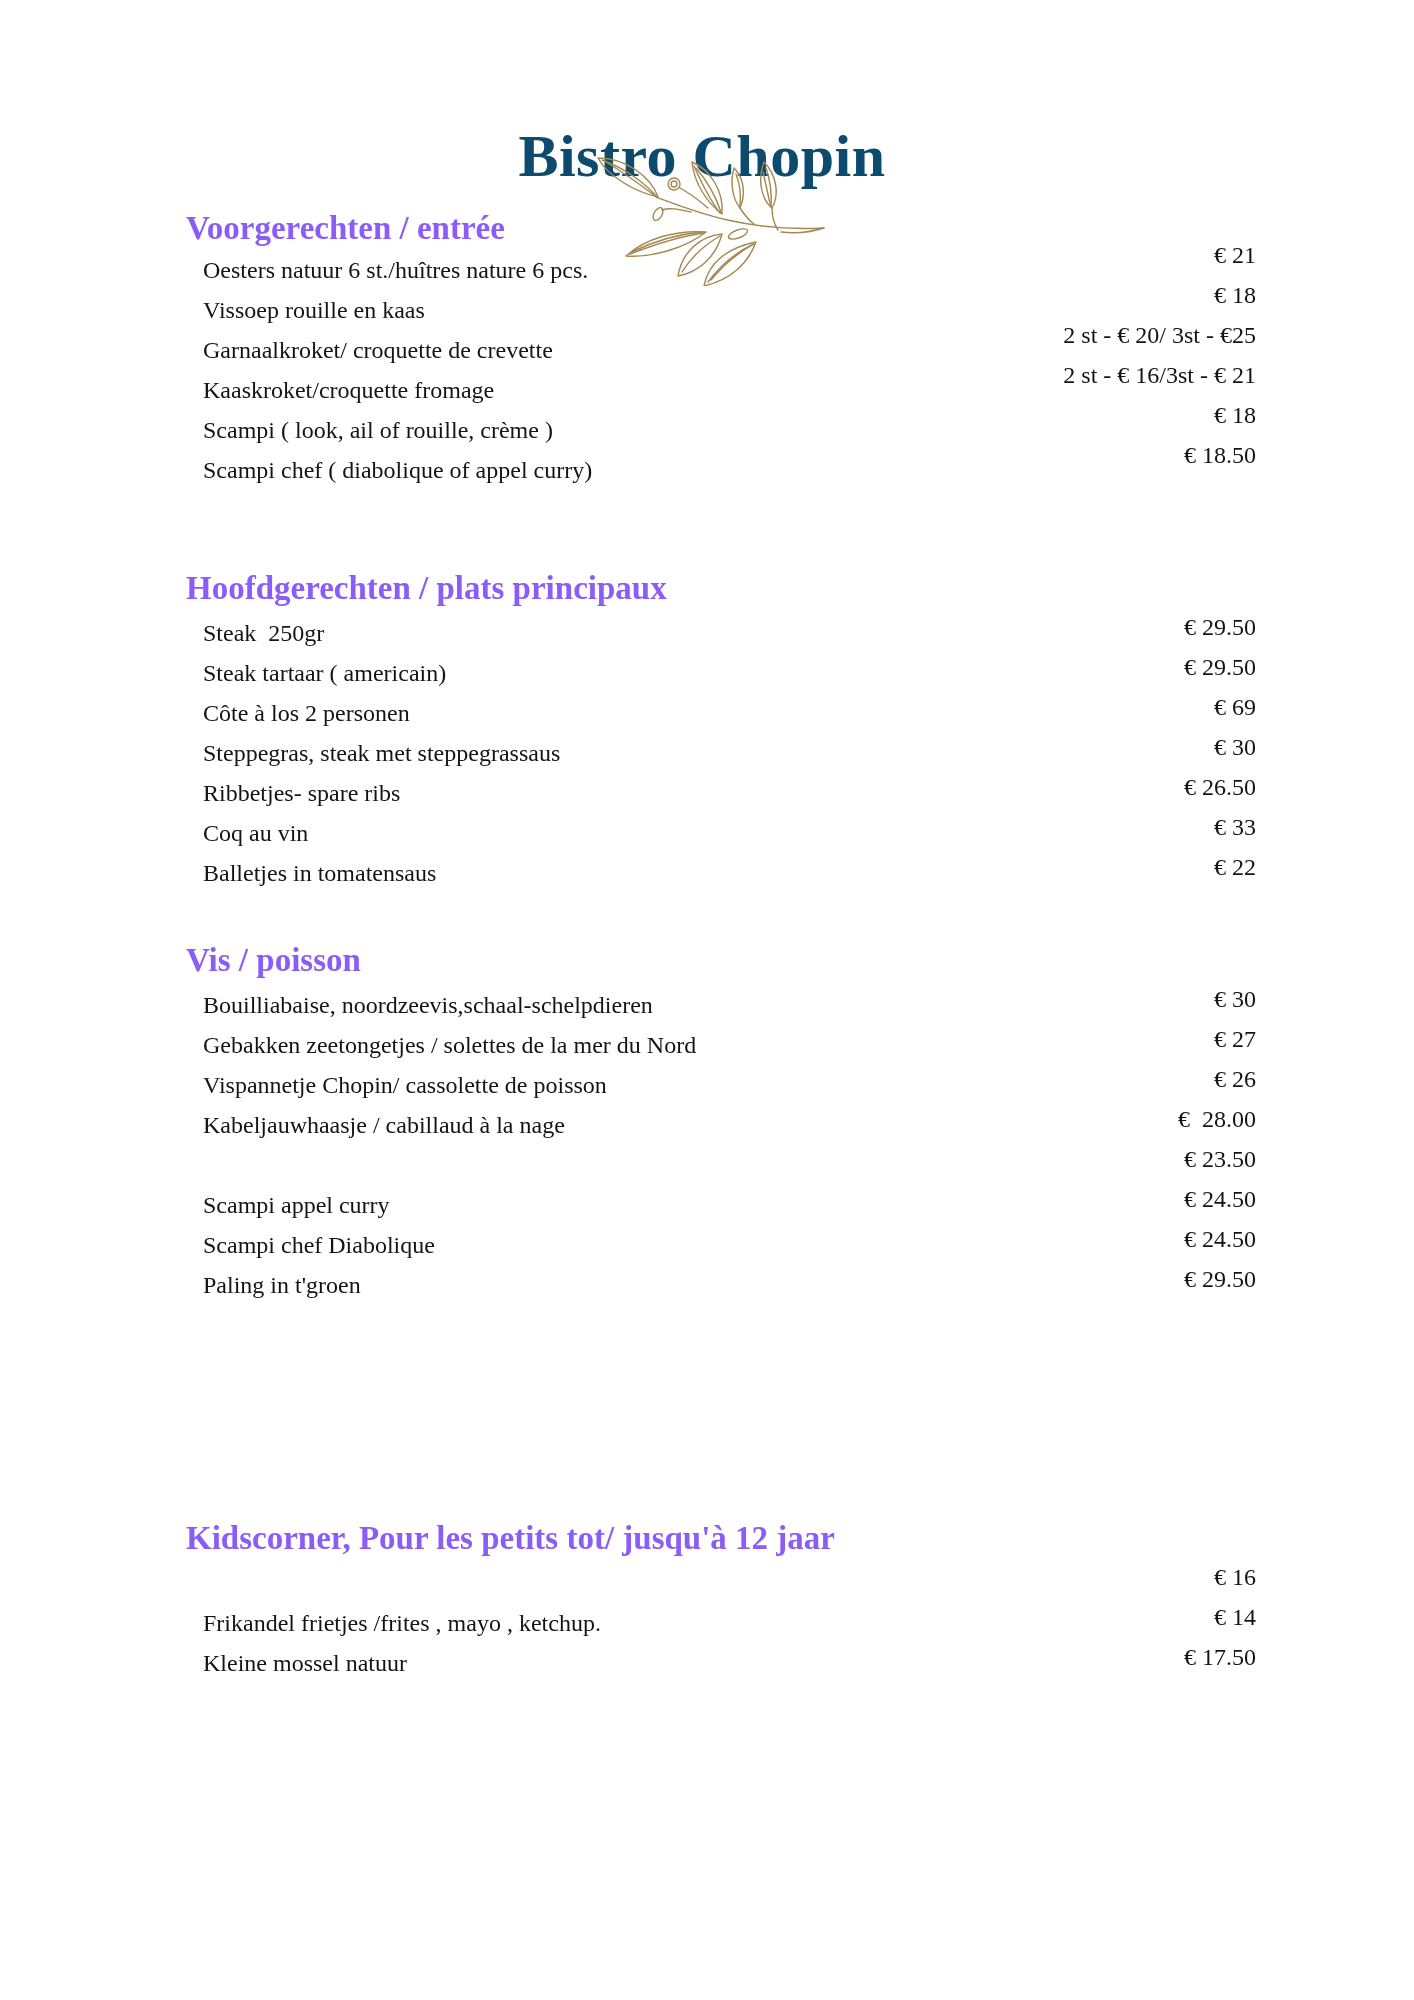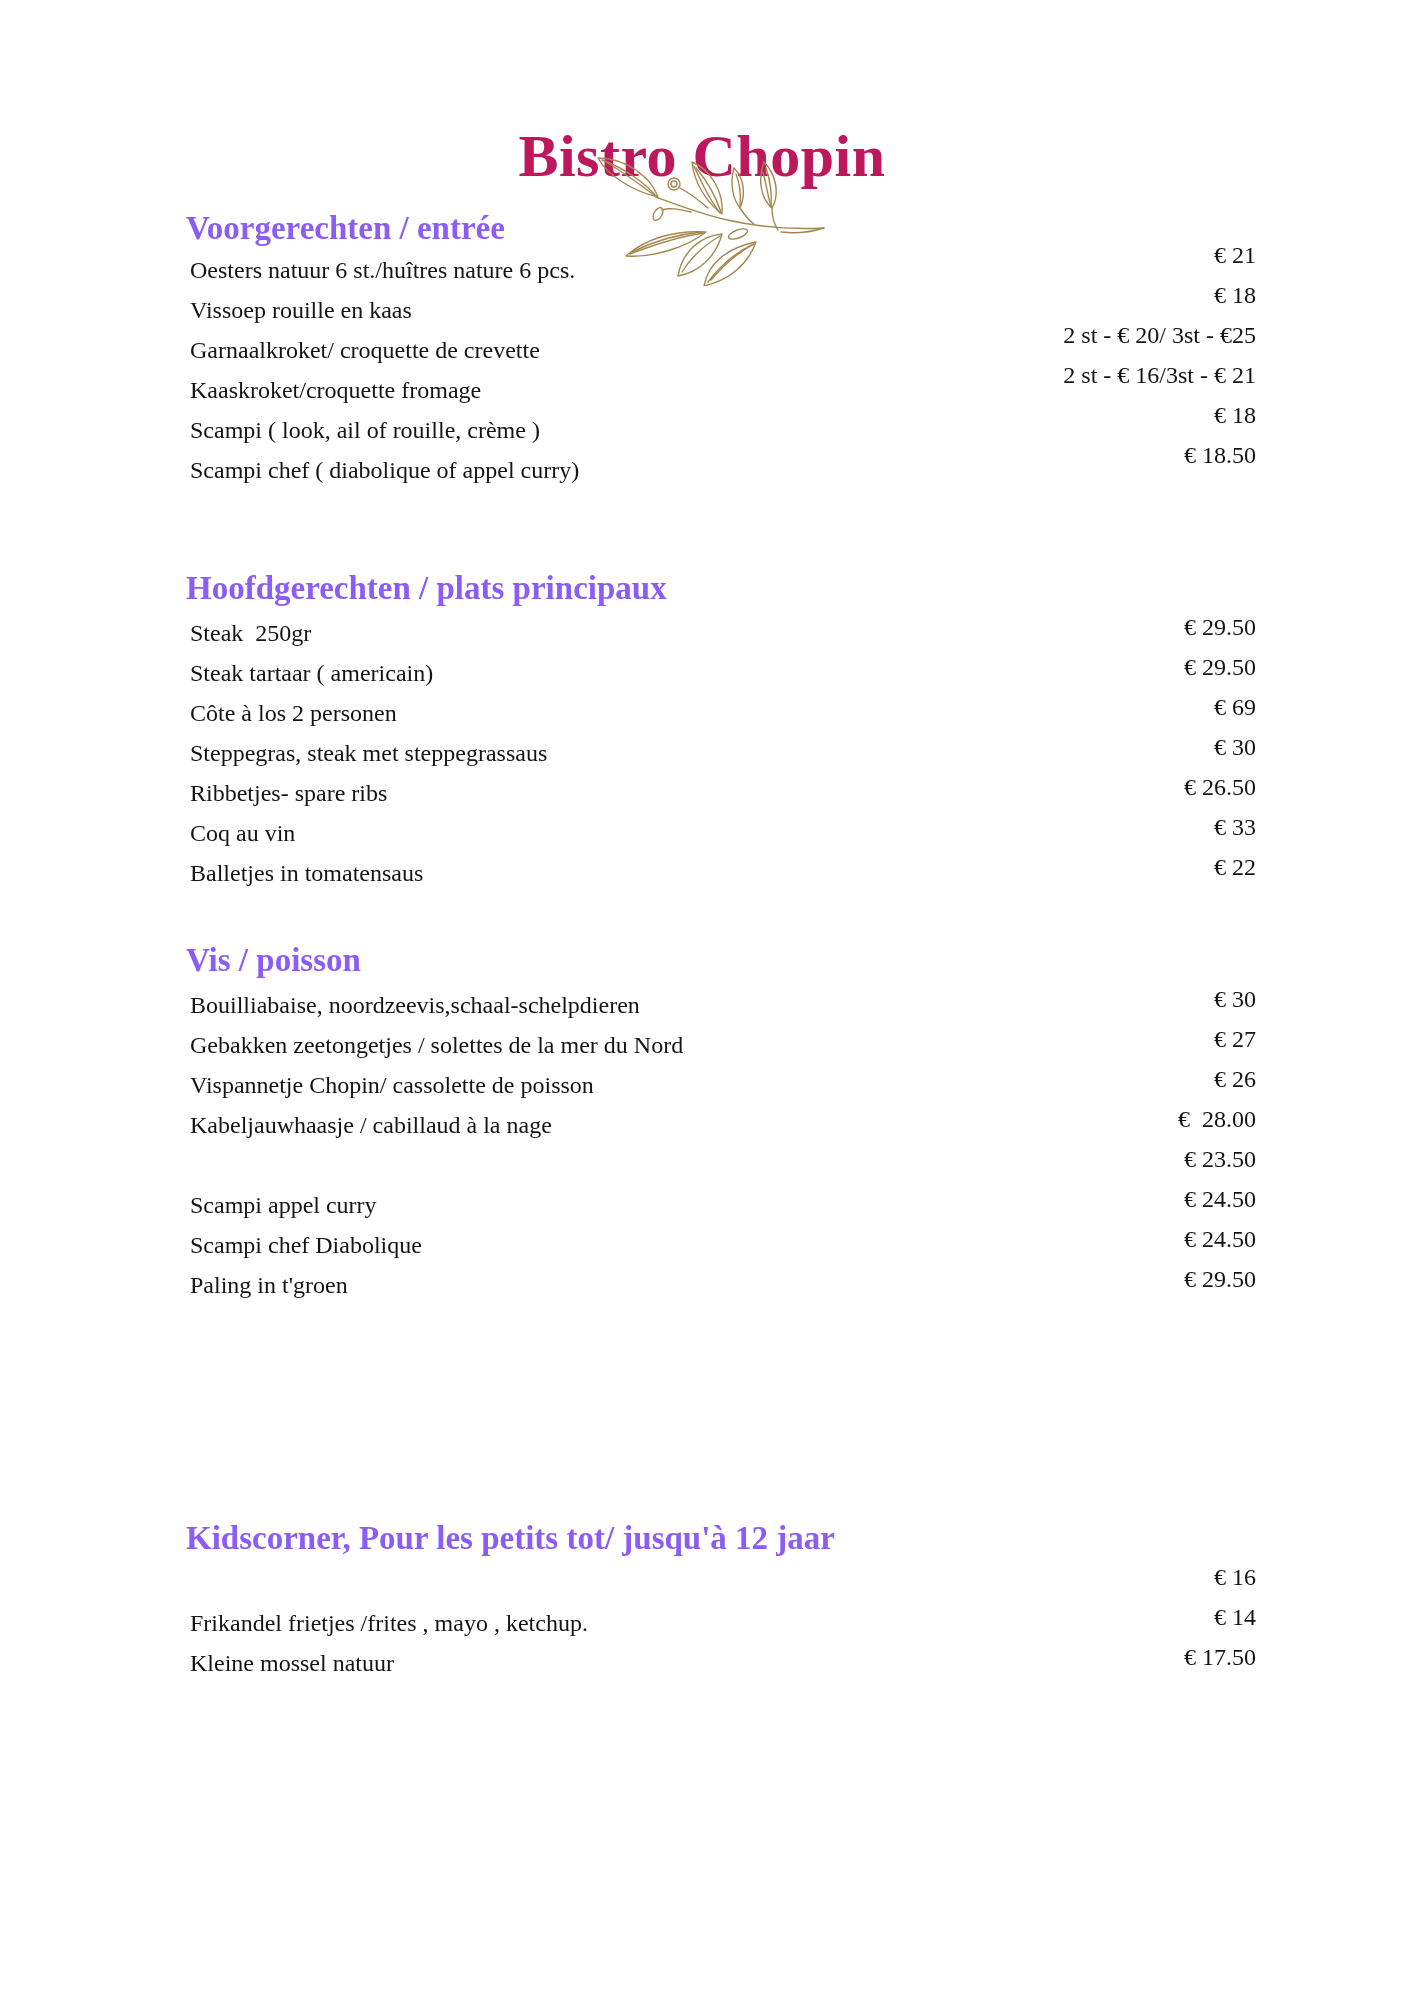--- a/index.html
+++ b/index.html
@@ -4,38 +4,38 @@
   <style>
     html, body { margin: 0; padding: 0; background: #ffffff; }
     body {
       width: 1414px; height: 2000px; position: relative; overflow: hidden;
       font-family: "DejaVu Serif", "Liberation Serif", serif;
       color: #111111;
     }
     .title {
       position: absolute; left: 0; width: 1414px; top: 82px;
       text-align: center; font-family: "Liberation Serif", serif;
-      font-weight: bold; font-size: 60px; letter-spacing: 0.5px; color: #be185d;
+      font-weight: bold; font-size: 60px; letter-spacing: 0.5px; color: #0c4a6e;
       padding-left: 0; 
     }
     .title span { position: relative; left: -5px; }
     .leaf {
       position: absolute; left: 596px; top: 152px; width: 232px; height: 134px;
     }
     .section { position: absolute; left: 186px; width: 1070px; }
     .section-title {
       font-family: "Liberation Serif", serif; font-weight: bold; font-size: 33px;
       color: #8b5cf6; margin: 0; line-height: 40px;
     }
     .items { list-style: none; margin: 0; padding: 0; }
     .item {
       position: relative; height: 40px; font-family: "Liberation Serif", serif;
       font-size: 24px; line-height: 40px; color: #141414;
     }
-    .item .name { position: absolute; left: 4px; top: 0; white-space: pre; }
+    .item .name { position: absolute; left: 17px; top: 0; white-space: pre; }
     .item .price {
       position: absolute; right: 0; top: -12px; white-space: pre; text-align: right;
     }
     .sec-voor { top: 208px; }
     .sec-voor .items { margin-top: 2px; }
     .sec-voor .item .price { top: -15px; }
     .sec-hoofd { top: 568px; }
     .sec-hoofd .items { margin-top: 5px; }
     .sec-hoofd .item .price { top: -6px; }
     .sec-vis { top: 940px; }

